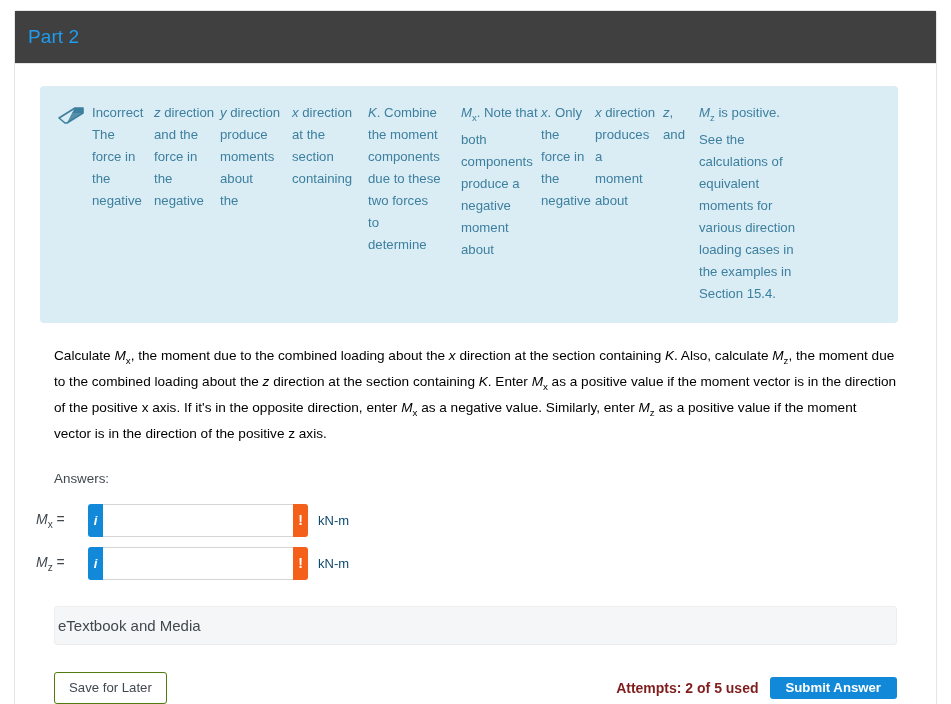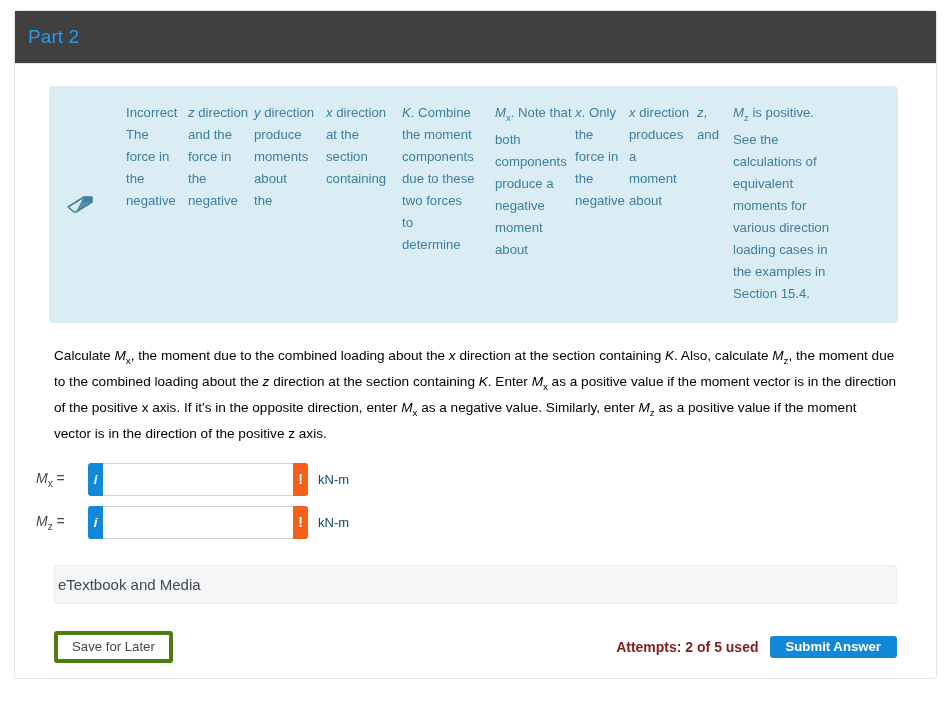--- a/index.html
+++ b/index.html
@@ -43,26 +43,25 @@
   }
 
   .card-body {
     padding: 22px 21px 0 21px;
   }
 
   
   .hint-box {
     background: #daedf5;
     border-radius: 4px;
-    margin: 0 17px 0 13px;
+    margin: 0 17px 0 4px;
     padding: 16px 12px 18px 12px;
     display: flex;
-    align-items: center;
+    align-items: flex-start;
     min-height: 198px;
-    gap: 25px;
   }
   .eraser-icon {
     width: 30px;
     min-width: 30px;
     margin: 3px 6px 0 4px;
     display: block;
   }
   .hint-columns {
     display: flex;
     align-items: flex-start;
@@ -191,21 +190,21 @@
 
   
   .footer {
     margin: 12px 18px 0 18px;
     height: 62px;
     display: flex;
     align-items: center;
     justify-content: space-between;
   }
   .btn-save {
-    border: 4px solid #4d7c0f;
+    border: 1px solid #4d7c0f;
     background: #ffffff;
     border-radius: 3px;
     height: 32px;
     padding: 0 14px;
     font-size: 13.2px;
     color: #40484f;
     cursor: pointer;
     font-family: "Liberation Sans", sans-serif;
   }
   .footer-right {
@@ -333,20 +332,21 @@
           <span class="w">loading cases in</span>
           <span class="w">the examples in</span>
           <span class="w">Section 15.4.</span>
         </div>
 
       </div>
     </div>
 
     <div class="prompt">Calculate <i>M</i><sub>x</sub>, the moment due to the combined loading about the <i>x</i> direction at the section containing <i>K</i>. Also, calculate <i>M</i><sub>z</sub>, the moment due to the combined loading about the <i>z</i> direction at the section containing <i>K</i>. Enter <i>M</i><sub>x</sub> as a positive value if the moment vector is in the direction of the positive x axis. If it's in the opposite direction, enter <i>M</i><sub>x</sub> as a negative value. Similarly, enter <i>M</i><sub>z</sub> as a positive value if the moment vector is in the direction of the positive z axis.</div>
 
+    <div class="answers-label">Answers:</div>
 
     <div class="answer-rows">
 
       <div class="answer-row">
         <span class="answer-label"><i>M</i><sub>x</sub> =</span>
         <div class="field-group">
           <div class="btn-info">i</div>
           <input class="field-input" type="text" value="" placeholder="" style="">
           <div class="btn-alert">!</div>
         </div>

